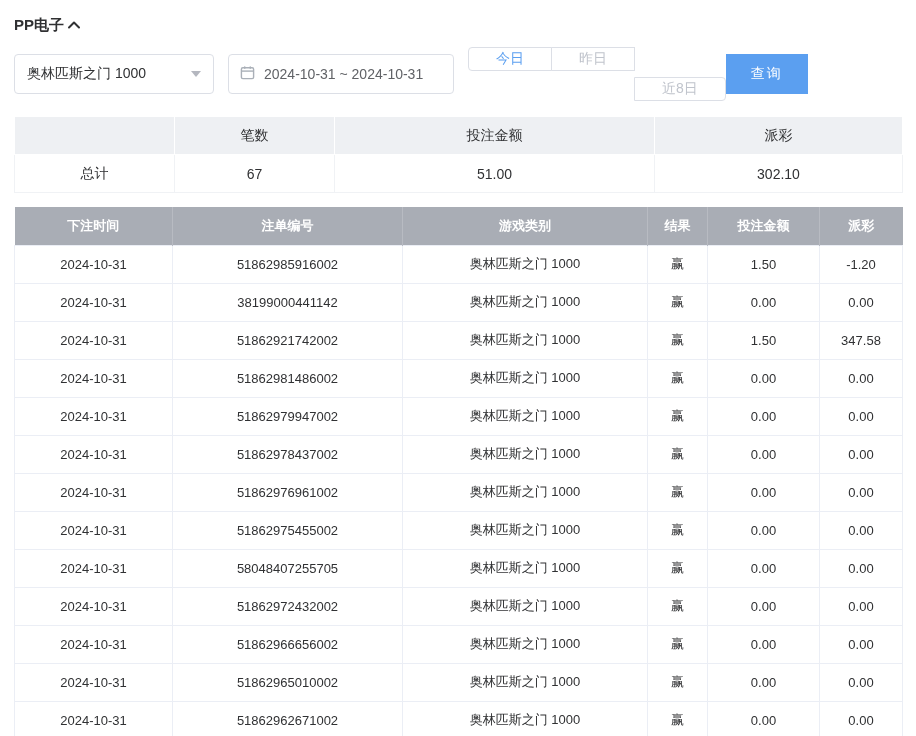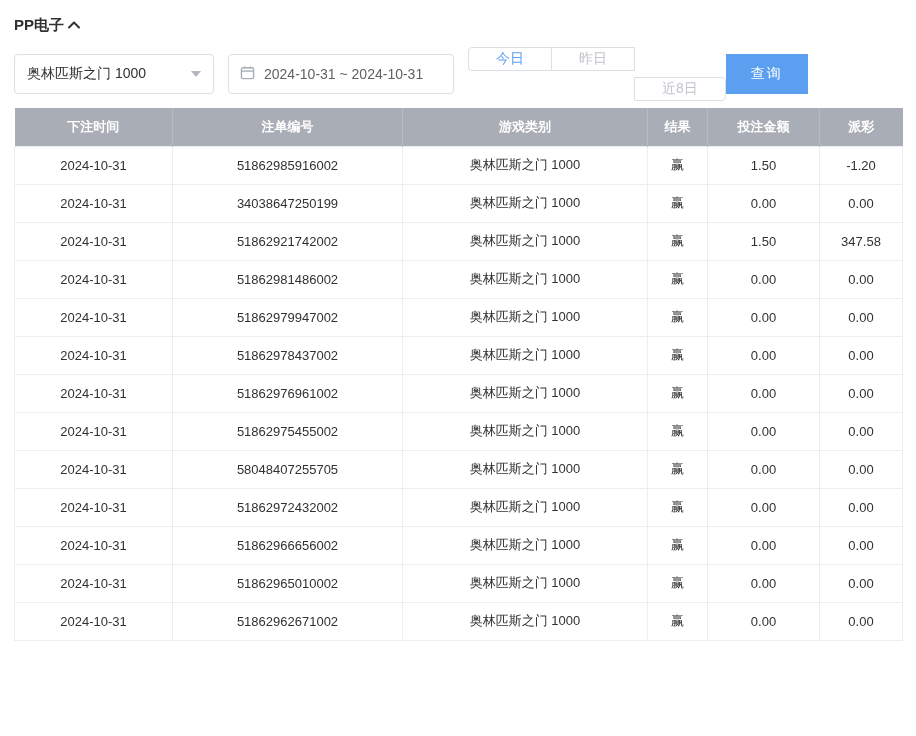--- a/index.html
+++ b/index.html
@@ -106,20 +106,44 @@
 
     <div class="btn-group">
       <button class="active">今日</button>
       <button>昨日</button>
       <button>近8日</button>
     </div>
 
     <button class="search-btn">查询</button>
   </div>
 
+  <table class="summary-table">
+    <colgroup>
+        <col style="width:160px">
+        <col style="width:160px">
+        <col style="width:320px">
+        <col style="width:248px">
+      </colgroup>
+    <thead>
+      <tr>
+        <th></th>
+        <th>笔数</th>
+        <th>投注金额</th>
+        <th>派彩</th>
+      </tr>
+    </thead>
+    <tbody>
+      <tr>
+        <td>总计</td>
+        <td>67</td>
+        <td>51.00</td>
+        <td>302.10</td>
+      </tr>
+    </tbody>
+  </table>
 
   <table class="main-table">
     <colgroup>
         <col style="width:158px">
         <col style="width:230px">
         <col style="width:245px">
         <col style="width:60px">
         <col style="width:112px">
         <col style="width:83px">
       </colgroup>
@@ -137,21 +161,21 @@
         <tr>
           <td>2024-10-31</td>
           <td>51862985916002</td>
           <td>奥林匹斯之门 1000</td>
           <td>赢</td>
           <td>1.50</td>
           <td class="neg">-1.20</td>
         </tr>
         <tr>
           <td>2024-10-31</td>
-          <td>34038647250199</td>
+          <td>38199000441142</td>
           <td>奥林匹斯之门 1000</td>
           <td>赢</td>
           <td>0.00</td>
           <td>0.00</td>
         </tr>
         <tr>
           <td>2024-10-31</td>
           <td>51862921742002</td>
           <td>奥林匹斯之门 1000</td>
           <td>赢</td>

